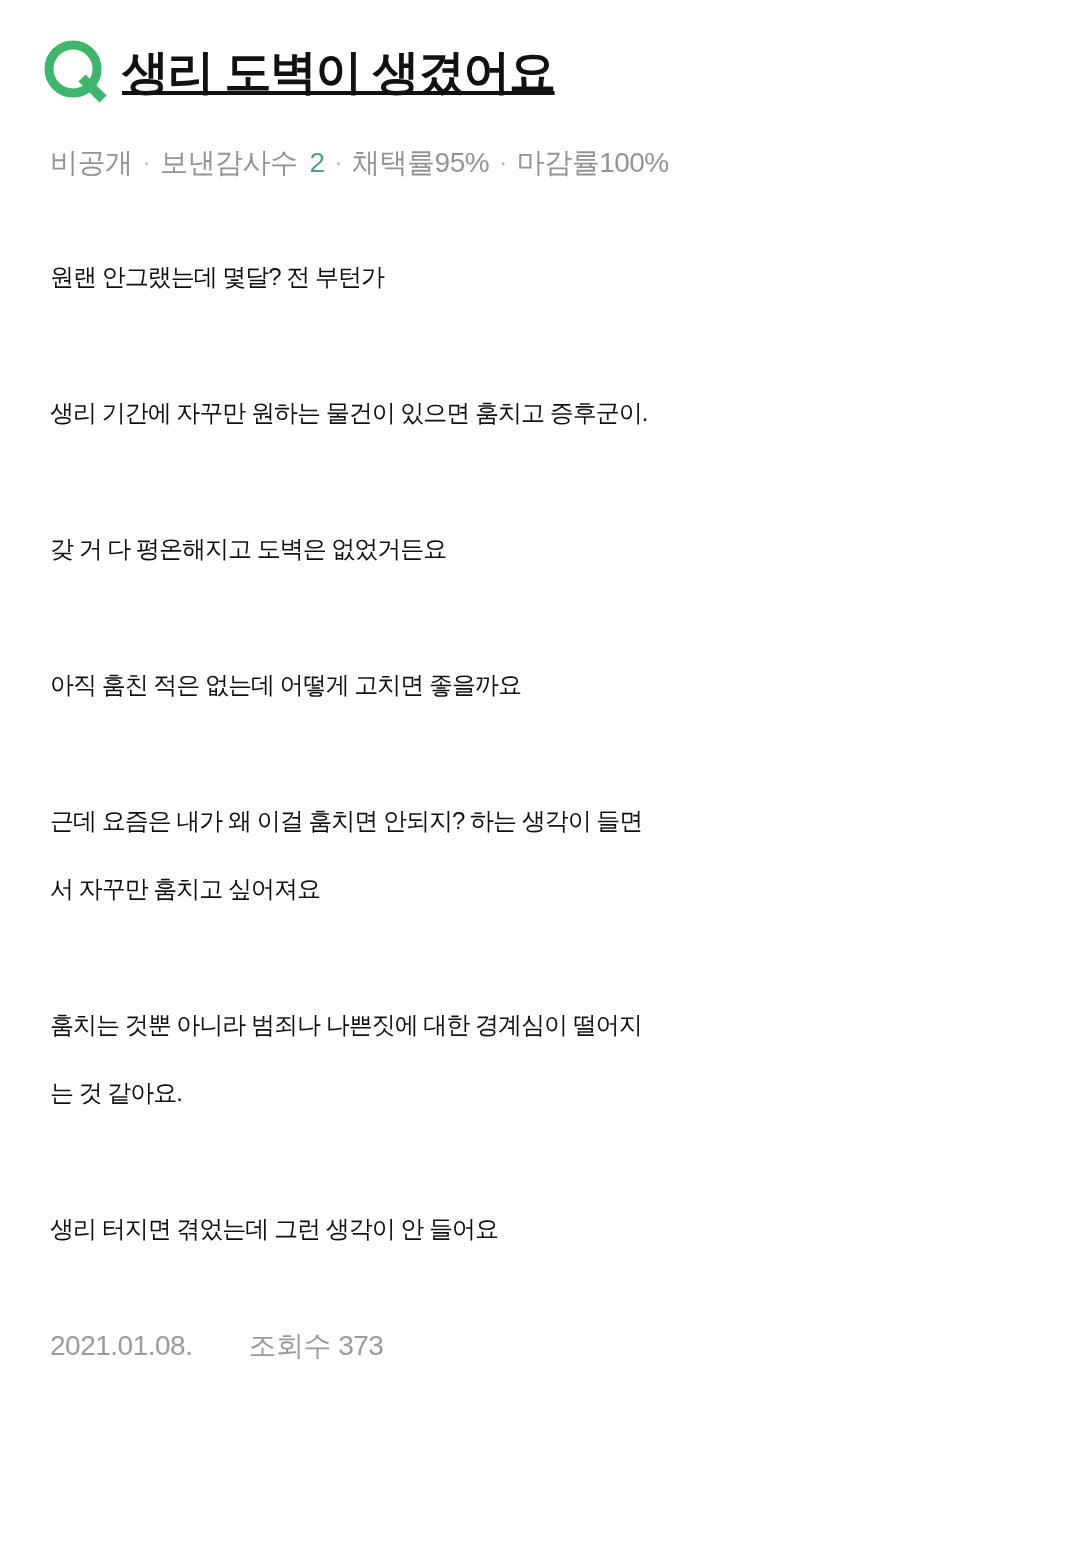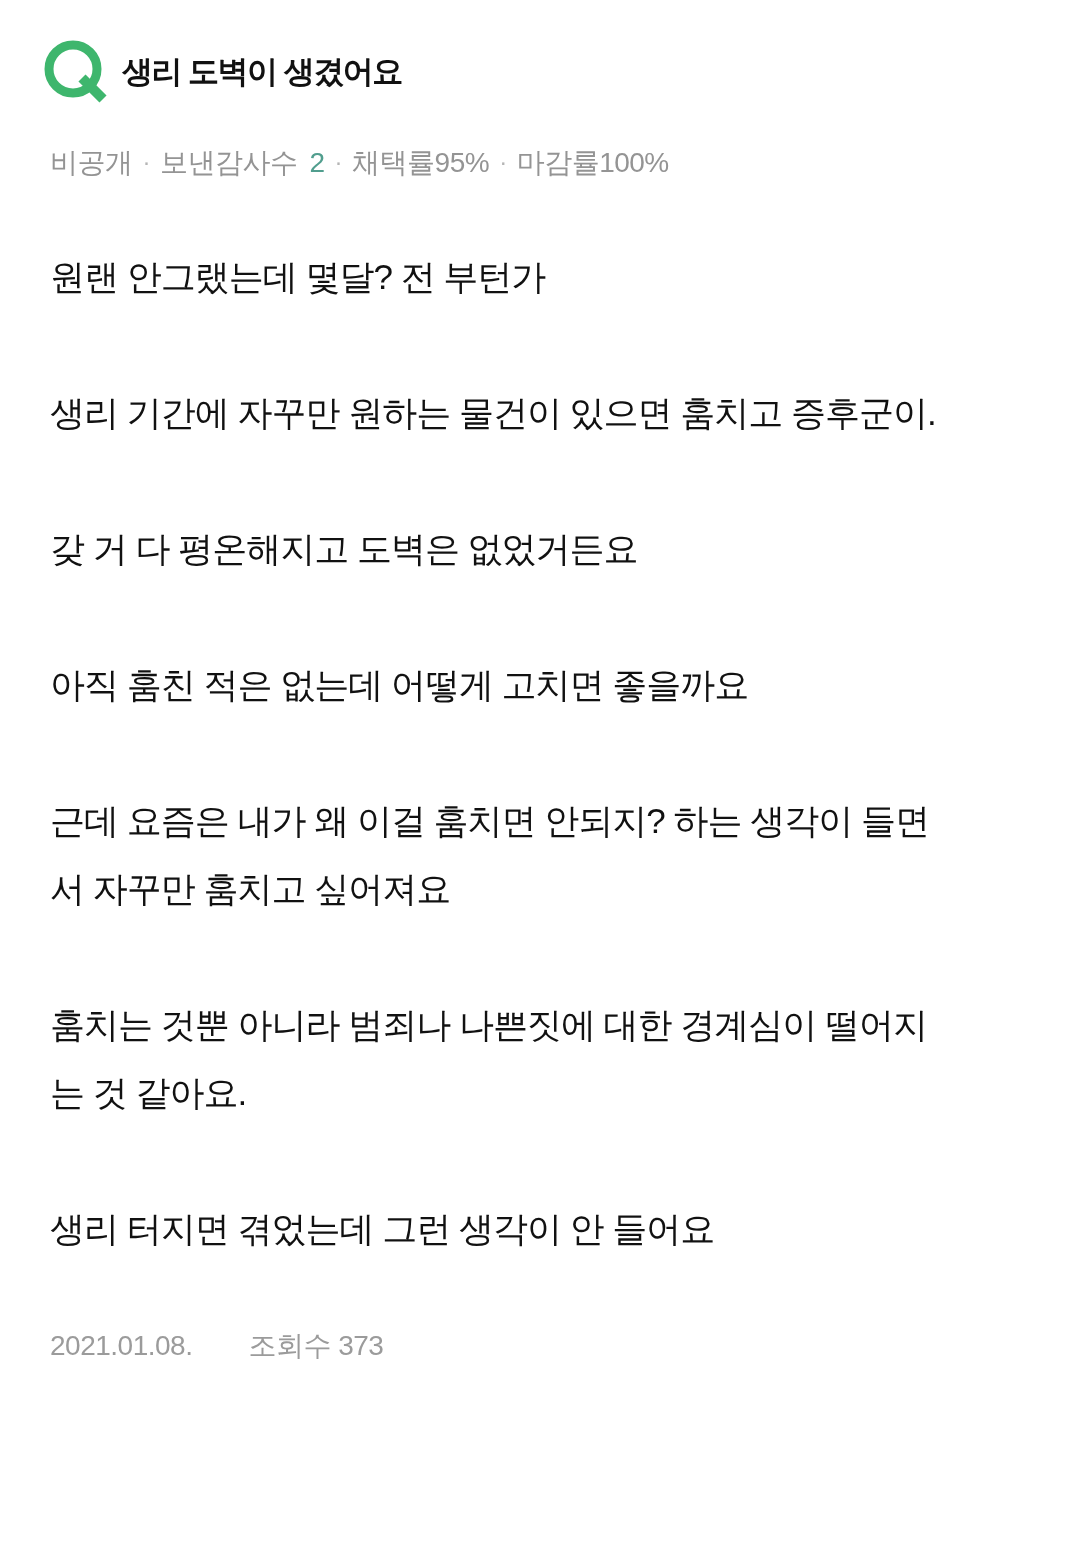--- a/index.html
+++ b/index.html
@@ -24,25 +24,26 @@
     height: 68px;
     margin-left: -8px;
   }
   .q-icon {
     width: 68px;
     height: 68px;
     flex: 0 0 auto;
   }
   .title {
     margin-left: 12px;
-    font-size: 31px;
+    font-size: 47px;
     font-weight: bold;
     color: #111111;
     letter-spacing: -1.5px;
     white-space: nowrap;
+    text-decoration: underline;
   }
   
   .meta {
     margin-top: 36px;
     font-size: 28px;
     line-height: 39px;
     color: #949494;
     letter-spacing: -0.5px;
     white-space: nowrap;
   }
@@ -54,21 +55,21 @@
     vertical-align: 2px;
   }
   .meta .count {
     color: #519e8e;
     margin-left: 12px;
   }
   
   .body {
     margin-top: 61px;
     color: #111111;
-    font-size: 35px;
+    font-size: 24px;
     letter-spacing: -1px;
   }
   .body p {
     margin: 68px 0;
     padding: 0;
   }
   .body p:first-child { margin-top: 0; }
   .body .line {
     display: block;
     line-height: 68px;

